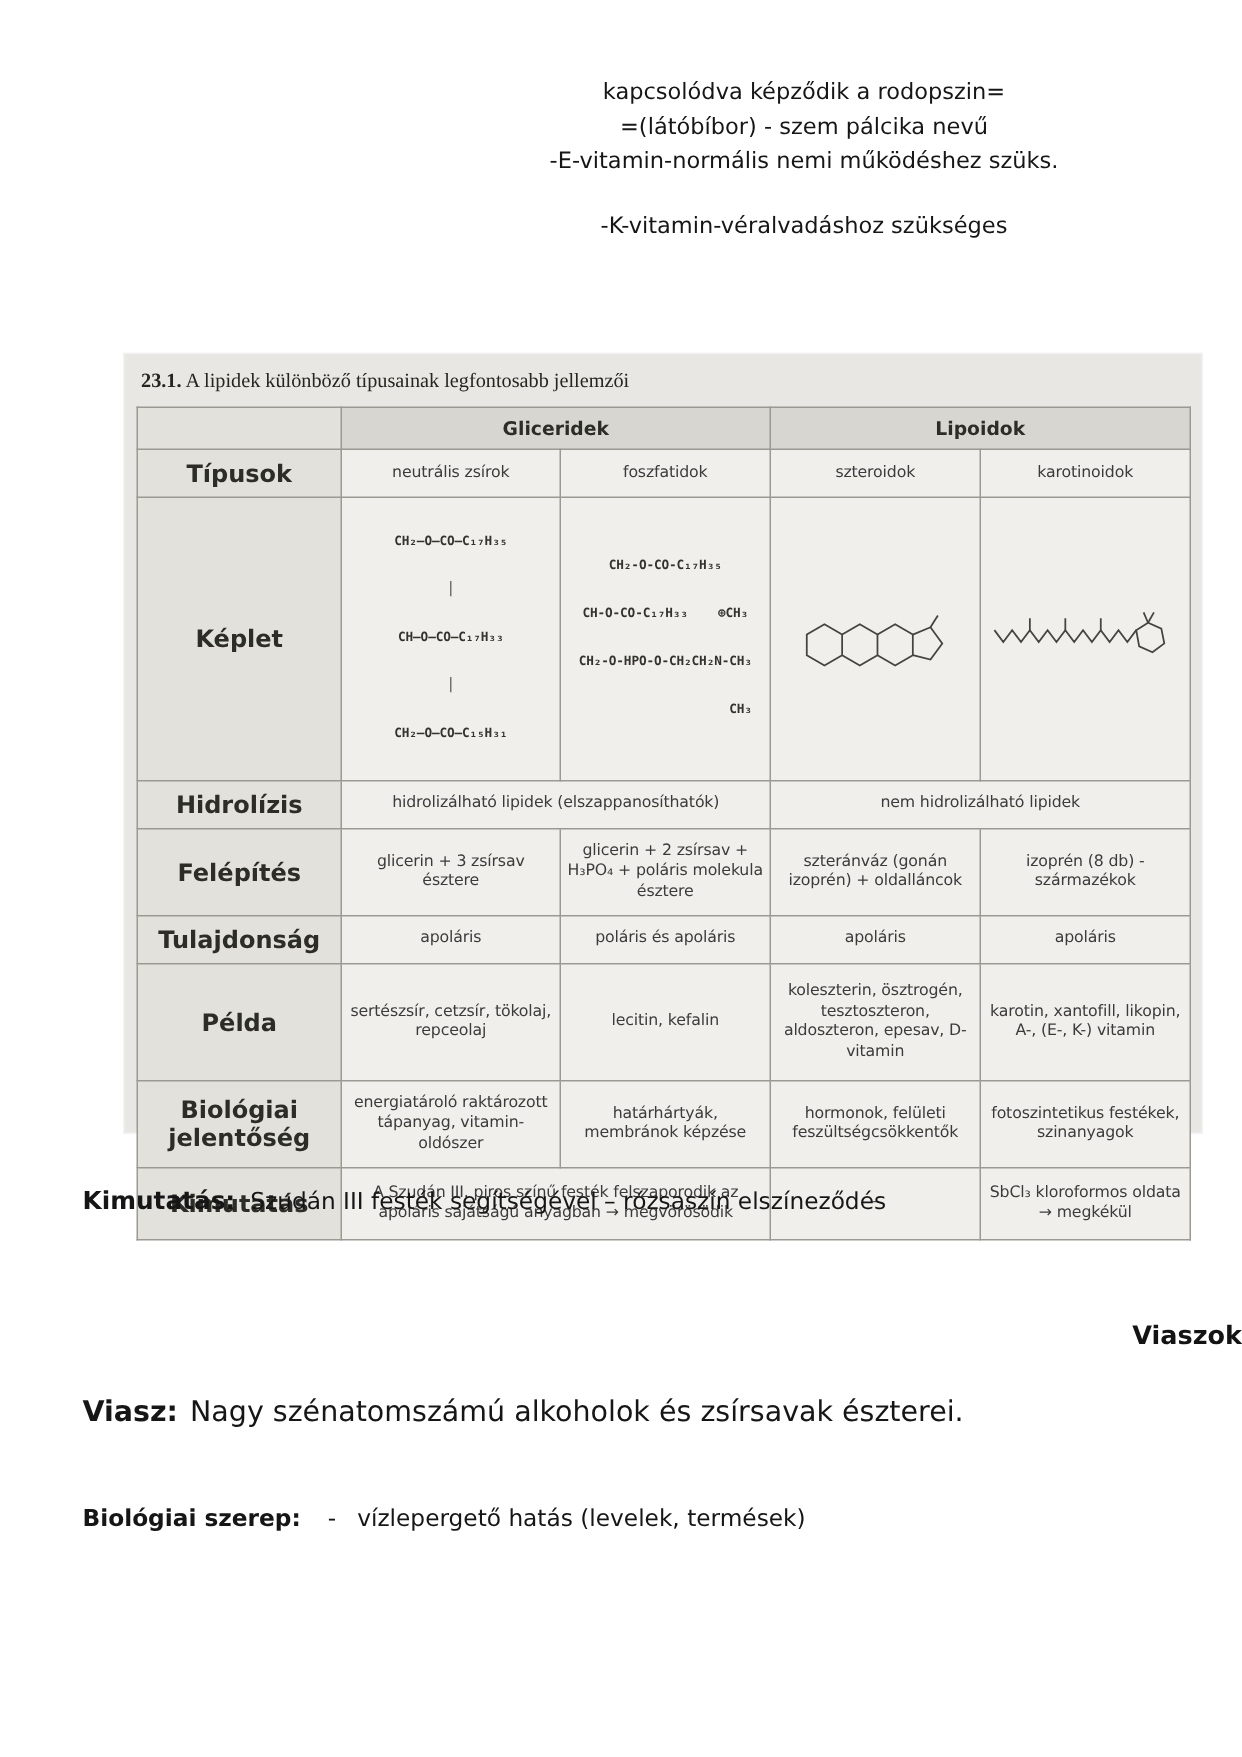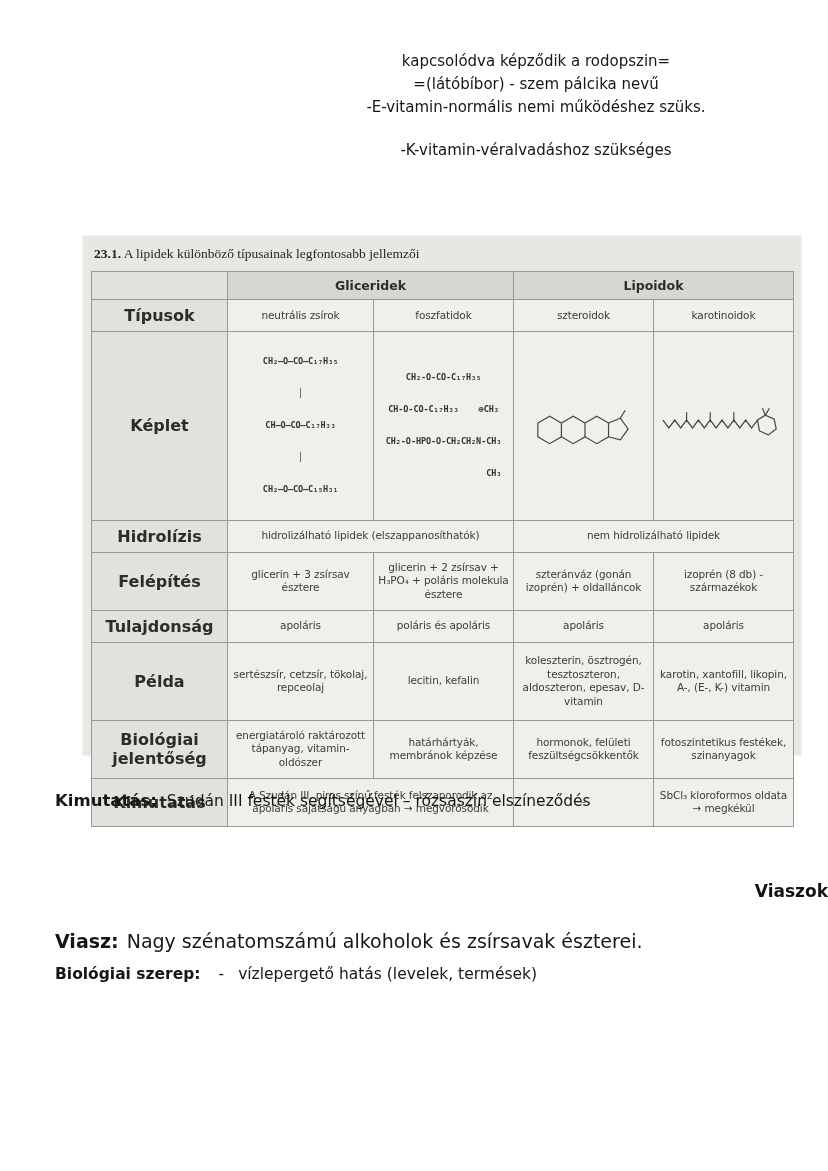--- a/index.html
+++ b/index.html
@@ -56,21 +56,21 @@
   tr.r-hidro{height:32px;} tr.r-felep{height:58px;} tr.r-tulaj{height:32px;}
   tr.r-pelda{height:78px;} tr.r-bio{height:58px;} tr.r-kimut{height:48px;}
 
   
   .kimutatas-line{position:absolute;left:55px;top:791px;font-size:15.5px;color:#161616;}
   .kimutatas-line .hlbl{font-weight:bold;font-size:16.5px;margin-right:10px;}
   .viaszok-title{position:absolute;left:0;top:881px;width:828px;text-align:right;
     font-weight:bold;font-size:17px;color:#141414;}
   .viasz-line{position:absolute;left:55px;top:930px;font-size:19px;color:#161616;}
   .viasz-line .hlbl{font-weight:bold;margin-right:8px;}
-  .szerep-line{position:absolute;left:55px;top:965px;font-size:15.5px;color:#161616;}
+  .szerep-line{position:absolute;left:55px;top:1003px;font-size:15.5px;color:#161616;}
   .szerep-line .hlbl{font-weight:bold;margin-right:18px;}
   .dash{display:inline-block;margin-right:14px;}
   .bullet2{position:absolute;left:204px;top:1012px;font-size:15.5px;color:#161616;}
 </style>
 </head>
 <body>
 
 <div class="page">
 
   <div class="notes">

